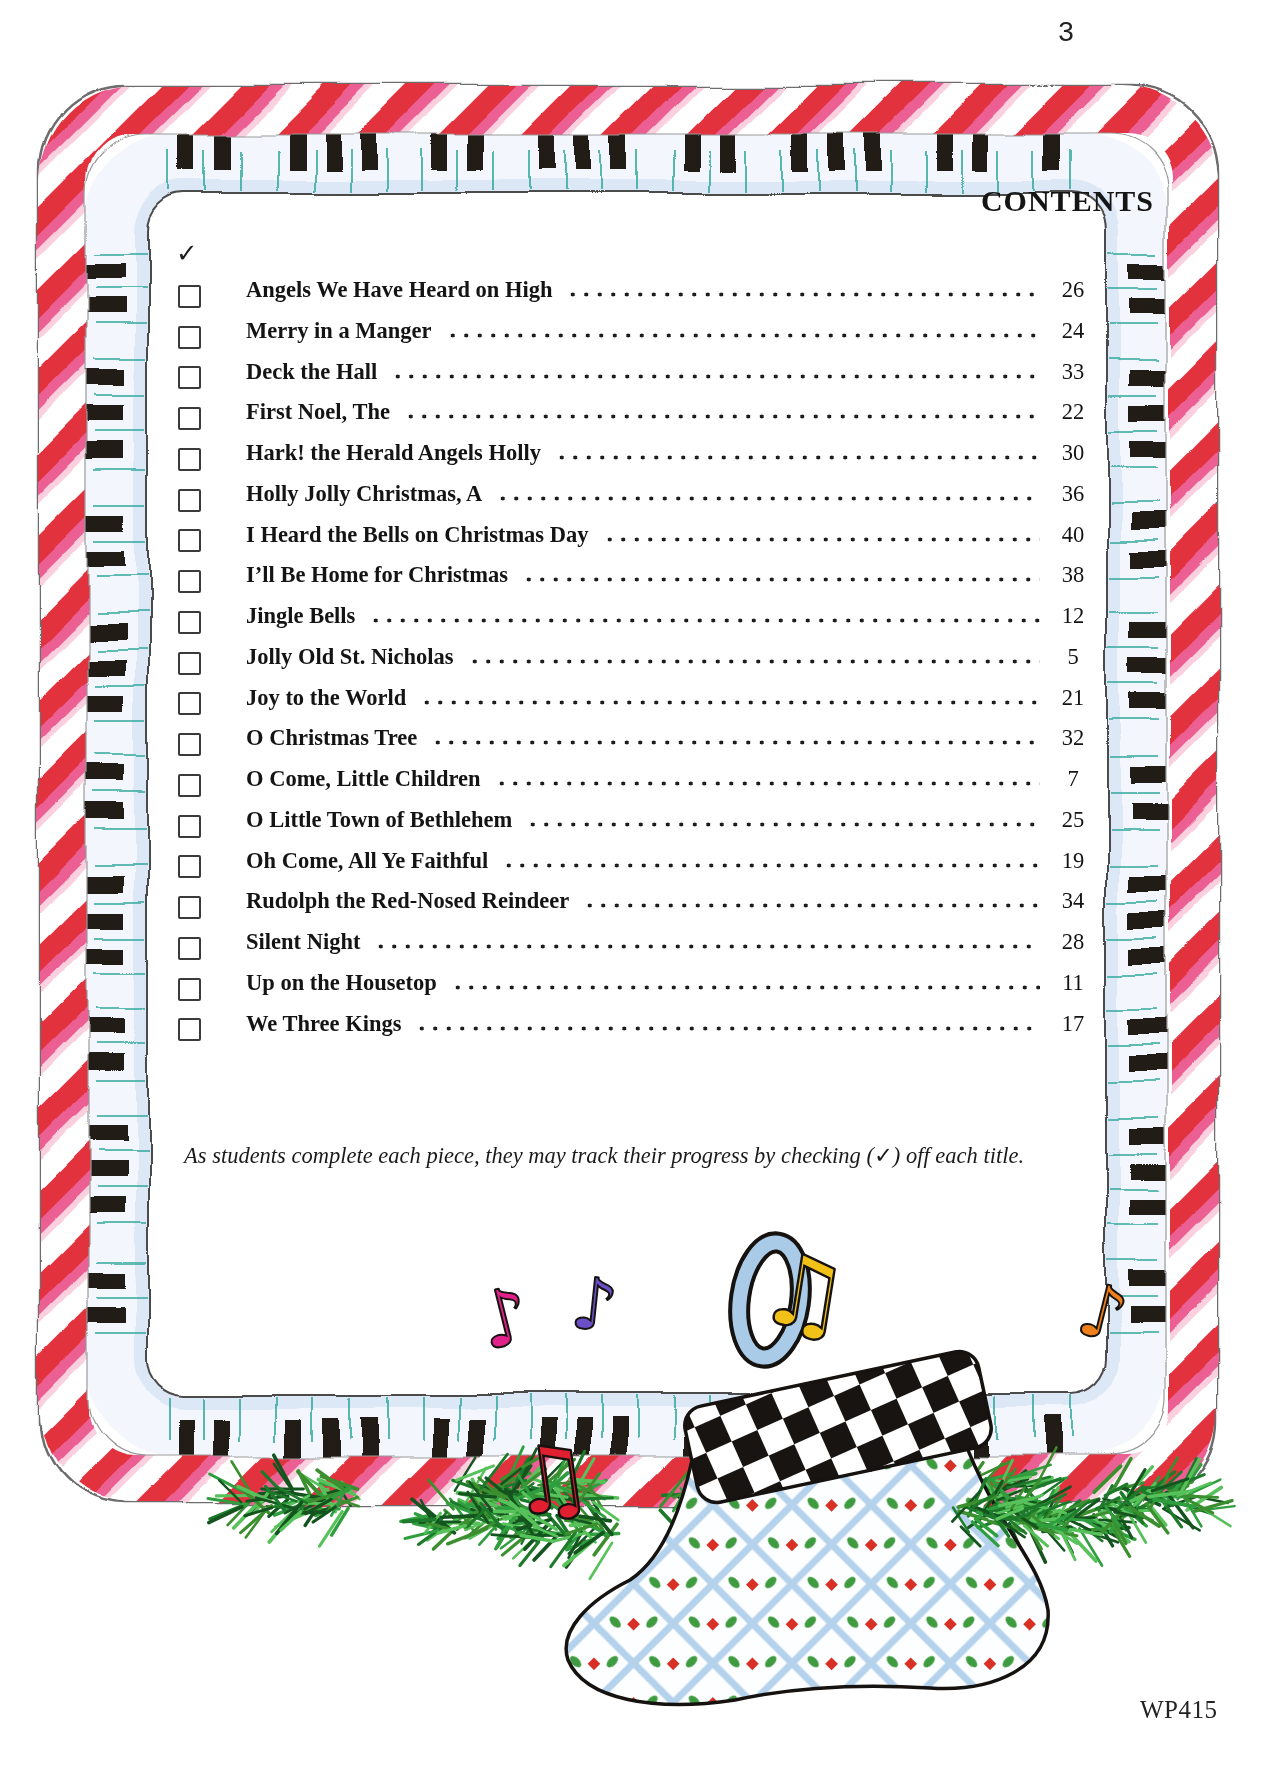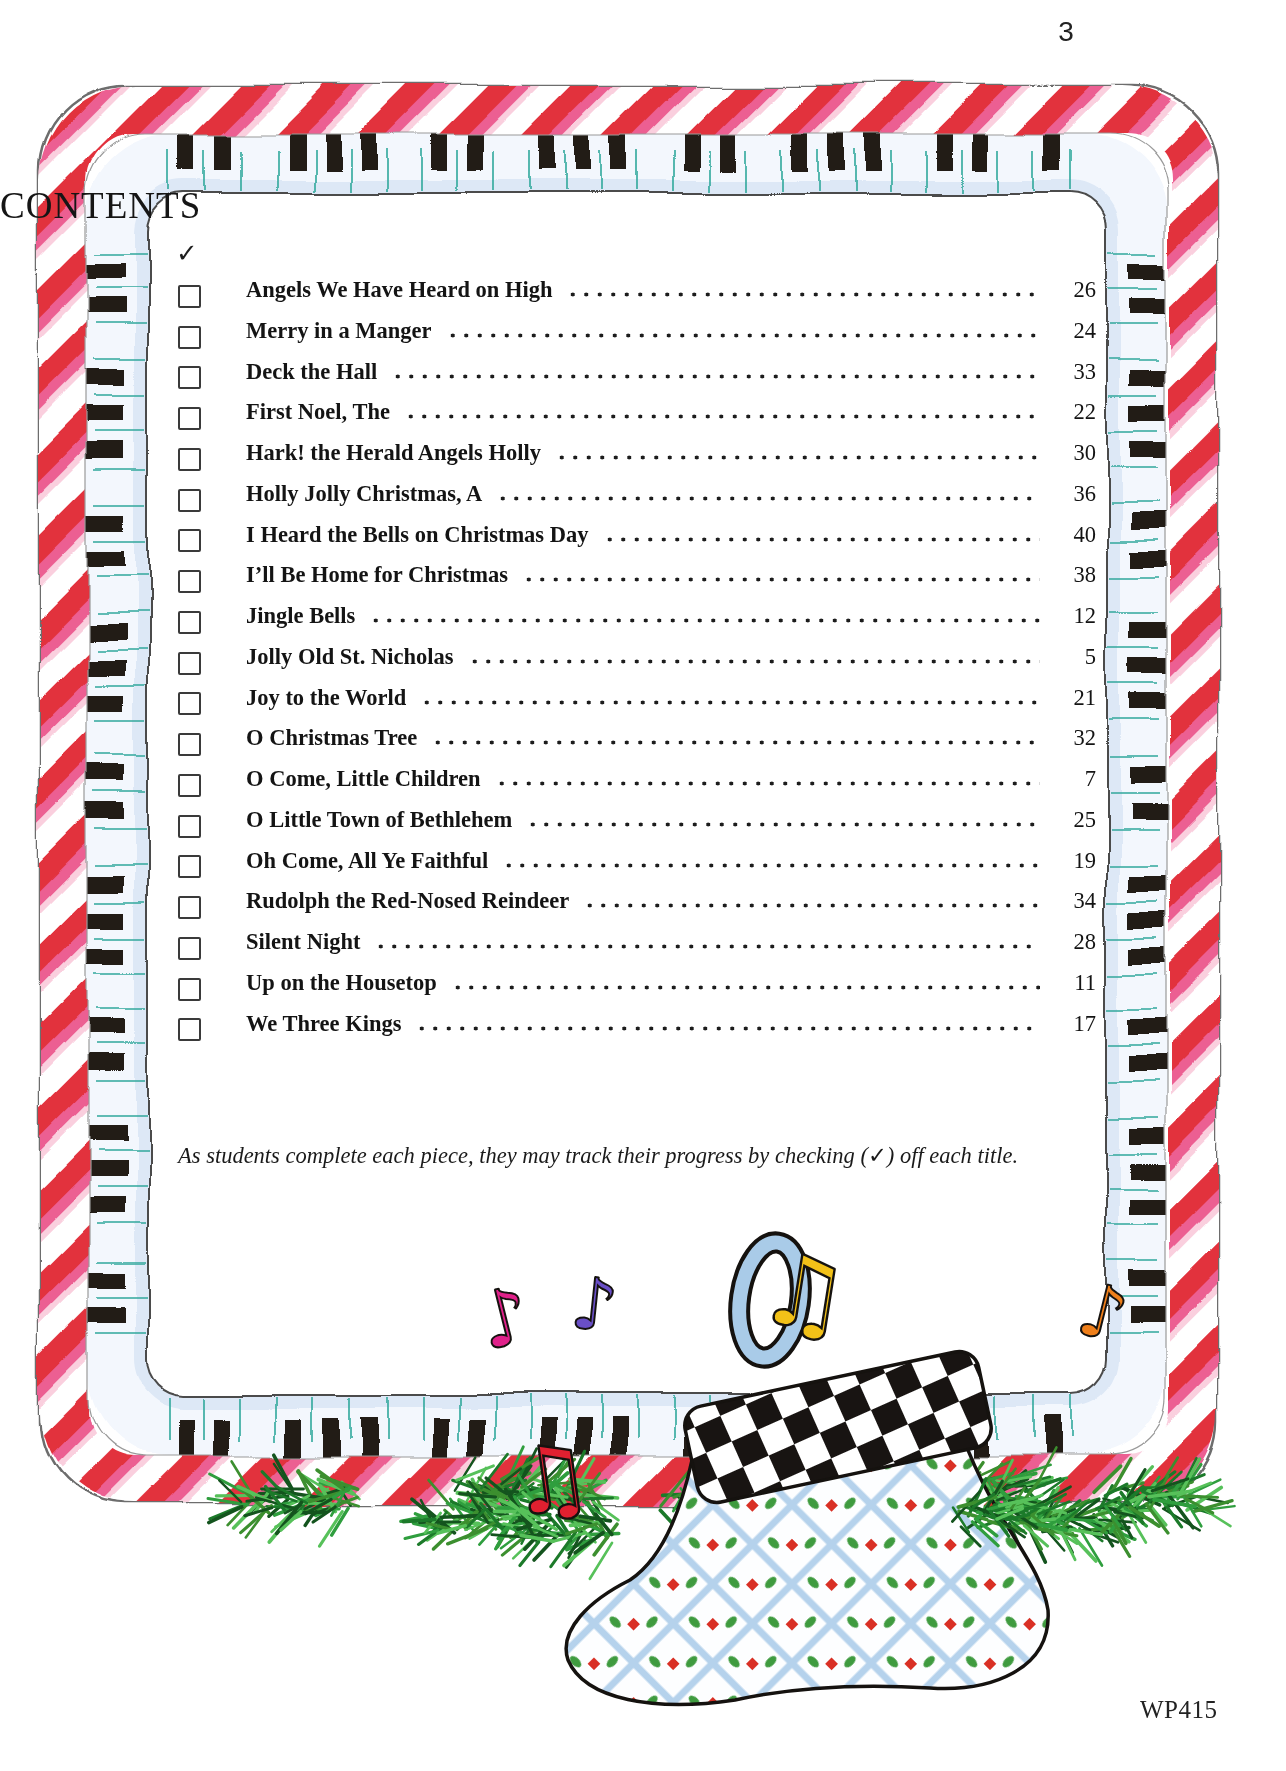--- a/index.html
+++ b/index.html
@@ -10,21 +10,21 @@
   #frame-svg{position:absolute;left:0;top:0;width:1286px;height:1771px;}
   .page-num{
     position:absolute;left:1046px;top:16px;width:40px;text-align:center;
     font-family:"Liberation Sans","DejaVu Sans",sans-serif;font-size:28px;color:#222;
   }
   .catalog{
     position:absolute;left:1140px;top:1696px;font-size:25px;letter-spacing:.5px;color:#222;
   }
   .title{
     position:absolute;left:0;top:184px;width:1286px;padding-right:132px;box-sizing:border-box;
-    text-align:left;font-size:37px;font-weight:normal;letter-spacing:1px;color:#151515;
+    text-align:right;font-size:30px;font-weight:bold;letter-spacing:1px;color:#151515;
   }
   .check-legend{
     position:absolute;left:176px;top:238px;font-family:"DejaVu Sans",sans-serif;
     font-size:26px;color:#1d1d1d;
   }
   .toc{
     position:absolute;left:178px;top:277px;width:918px;
   }
   .toc-row{
     display:flex;align-items:baseline;height:40.75px;
@@ -35,24 +35,24 @@
   }
   .toc-title{
     flex:0 0 auto;font-size:22.5px;font-weight:bold;color:#141414;white-space:nowrap;margin-left:20px;
   }
   .leader{
     flex:1 1 auto;height:5px;margin:0 10px 0 12px;
     background-image:radial-gradient(circle,#1c1c1c 1.8px,rgba(0,0,0,0) 2.2px);
     background-size:13.5px 5px;background-repeat:repeat-x;background-position:2px 0px;
   }
   .toc-page{
-    flex:0 0 auto;width:46px;text-align:right;font-size:22.5px;color:#141414;
+    flex:0 0 auto;width:46px;text-align:center;font-size:22.5px;color:#141414;
   }
   .footnote{
-    position:absolute;left:178px;top:1142px;width:860px;
+    position:absolute;left:184px;top:1142px;width:860px;
     font-style:italic;font-size:22.5px;color:#1a1a1a;
     font-family:"Liberation Serif","DejaVu Sans",serif;
   }
 </style>
 </head>
 <body>
 
 <svg id="frame-svg" viewBox="0 0 1286 1771" xmlns="http://www.w3.org/2000/svg">
   <defs>
     <pattern id="candy" patternUnits="userSpaceOnUse" width="58" height="58" patternTransform="rotate(45)">

